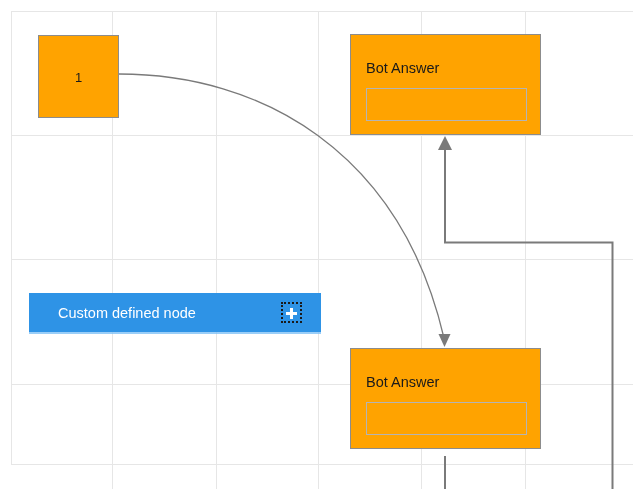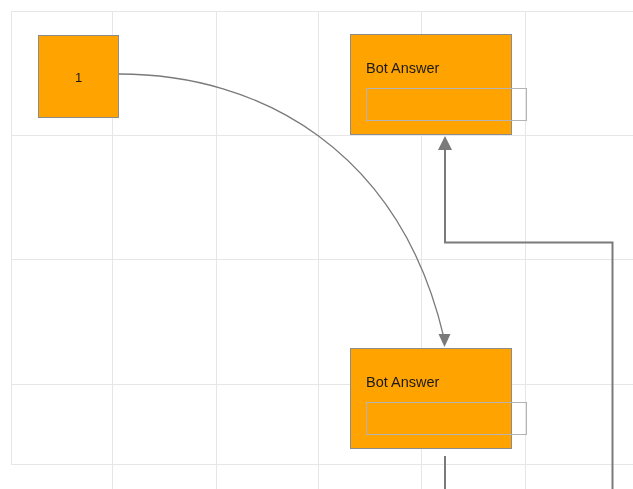--- a/index.html
+++ b/index.html
@@ -47,21 +47,21 @@
     left: 0; right: 0;
     top: 50%;
     transform: translateY(-50%);
     text-align: center;
     font-size: 13px;
     color: #1a1a1a;
     line-height: 1;
   }
   .bot-node {
     left: 350px;
-    width: 162px;
+    width: 191px;
     height: 101px;
   }
   #node-bot-top { top: 34px; }
   #node-bot-bottom { top: 348px; }
   .bot-title {
     position: absolute;
     left: 15px;
     top: 26px;
     font-size: 14.5px;
     color: #1a1a1a;
@@ -163,14 +163,21 @@
   <div id="node-bot-top" class="node bot-node">
     <span class="bot-title">Bot Answer</span>
     <div class="bot-slot"></div>
   </div>
 
   <div id="node-bot-bottom" class="node bot-node">
     <span class="bot-title">Bot Answer</span>
     <div class="bot-slot"></div>
   </div>
 
+  <div id="custom-node-bar">
+    <span id="custom-node-label">Custom defined node</span>
+    <div id="custom-node-add">
+      <span class="plus-h"></span>
+      <span class="plus-v"></span>
+    </div>
+  </div>
 
 </div>
 
 </body></html>

